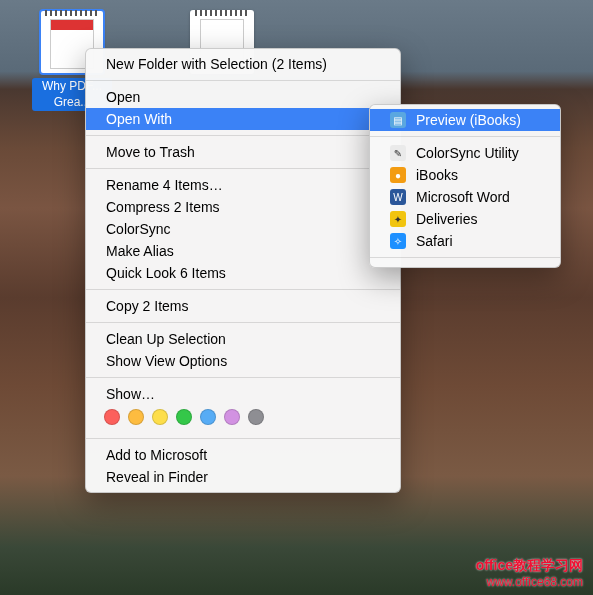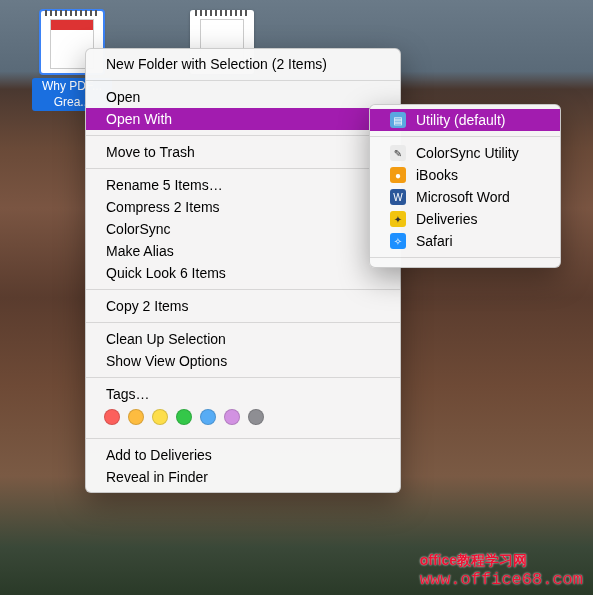--- a/index.html
+++ b/index.html
@@ -36,34 +36,34 @@
   .menu {
     position: absolute; background: rgba(248,248,248,0.98);
     border: 1px solid rgba(0,0,0,0.18); border-radius: 6px;
     box-shadow: 0 10px 30px rgba(0,0,0,0.35);
     padding: 4px 0; font-size: 14px; color: #000;
   }
   .menu-item {
     padding: 3px 20px; white-space: nowrap; display:flex; align-items:center;
     position: relative;
   }
-  .menu-item.highlight { background: #a21caf; color: #fff; }
+  .menu-item.highlight { background: #3b82f6; color: #fff; }
   .menu-sep { height:1px; background: rgba(0,0,0,0.12); margin: 5px 0; }
   .submenu-arrow {
     position: absolute; right: 12px; top: 50%; transform: translateY(-50%);
     width: 0; height: 0; border-top: 4px solid transparent; border-bottom: 4px solid transparent;
   }
   .menu-item .submenu-arrow { border-left: 6px solid #000; }
   .menu-item.highlight .submenu-arrow { border-left-color: #fff; }
   .tag-row { padding: 4px 18px 8px; display:flex; gap:8px; }
   .tag-dot { width:16px; height:16px; border-radius:50%; border:0.5px solid rgba(0,0,0,0.15); }
   .app-icon { width:16px; height:16px; border-radius:3px; margin-right:10px; display:inline-flex; align-items:center; justify-content:center; font-size:10px; color:#fff; flex-shrink:0; }
-  .watermark { position:absolute; right:10px; bottom:6px; text-align:left; font-size:14px; }
+  .watermark { position:absolute; right:10px; bottom:6px; text-align:right; font-size:14px; }
   .watermark .l1 { color:#e13; font-weight:bold; text-shadow:0 0 2px #fff; }
-  .watermark .l2 { color:#e13; font-size:17px; text-shadow:0 0 2px #fff;font-family:Liberation Mono, monospace; }
+  .watermark .l2 { color:#e13; font-size:12px; text-shadow:0 0 2px #fff; }
 </style>
 </head>
 <body>
 
 <div class="desktop">
 
   <div class="icon-file" style="left:32px; top:10px;">
     <div class="file-thumb selected">
       <div class="spiral"></div>
       <div class="page">
@@ -92,21 +92,21 @@
     <div class="menu-item highlight">
       <span>Open With</span>
       <span class="submenu-arrow"></span>
     </div>
     <div class="menu-sep"></div>
     <div class="menu-item">
         <span>Move to Trash</span>
       </div>
     <div class="menu-sep"></div>
     <div class="menu-item">
-        <span>Rename 5 Items…</span>
+        <span>Rename 4 Items…</span>
       </div>
     <div class="menu-item">
         <span>Compress 2 Items</span>
       </div>
     <div class="menu-item">
         <span>ColorSync</span>
       </div>
     <div class="menu-item">
         <span>Make Alias</span>
       </div>
@@ -119,44 +119,44 @@
       </div>
     <div class="menu-sep"></div>
     <div class="menu-item">
         <span>Clean Up Selection</span>
       </div>
     <div class="menu-item">
         <span>Show View Options</span>
       </div>
     <div class="menu-sep"></div>
     <div class="menu-item">
-        <span>Tags…</span>
+        <span>Show…</span>
       </div>
     <div class="tag-row" id="tag-row">
         <div class="tag-dot" style="background: rgb(252, 96, 92);"></div>
         <div class="tag-dot" style="background: rgb(253, 188, 64);"></div>
         <div class="tag-dot" style="background: rgb(253, 222, 74);"></div>
         <div class="tag-dot" style="background: rgb(52, 199, 73);"></div>
         <div class="tag-dot" style="background: rgb(87, 172, 245);"></div>
         <div class="tag-dot" style="background: rgb(210, 146, 226);"></div>
         <div class="tag-dot" style="background: rgb(142, 142, 147);"></div>
       </div>
     <div class="menu-sep"></div>
     <div class="menu-item">
-        <span>Add to Deliveries</span>
+        <span>Add to Microsoft</span>
       </div>
     <div class="menu-item">
         <span>Reveal in Finder</span>
       </div>
   </div>
 
   <div class="menu" style="left:369px; top:104px; width:192px;">
     <div class="menu-item highlight">
       <span class="app-icon" id="ico-preview" style="background: rgb(90, 167, 224); color: rgb(255, 255, 255);">▤</span>
-      <span>Utility (default)</span>
+      <span>Preview (iBooks)</span>
     </div>
     <div class="menu-sep"></div>
     <div class="menu-item">
       <span class="app-icon" id="ico-colorsync" style="background: rgb(234, 234, 234); color: rgb(51, 51, 51);">✎</span>
       <span>ColorSync Utility</span>
     </div>
     <div class="menu-item">
       <span class="app-icon" id="ico-ibooks" style="background: rgb(243, 156, 18); color: rgb(255, 255, 255);">●</span>
       <span>iBooks</span>
     </div>

